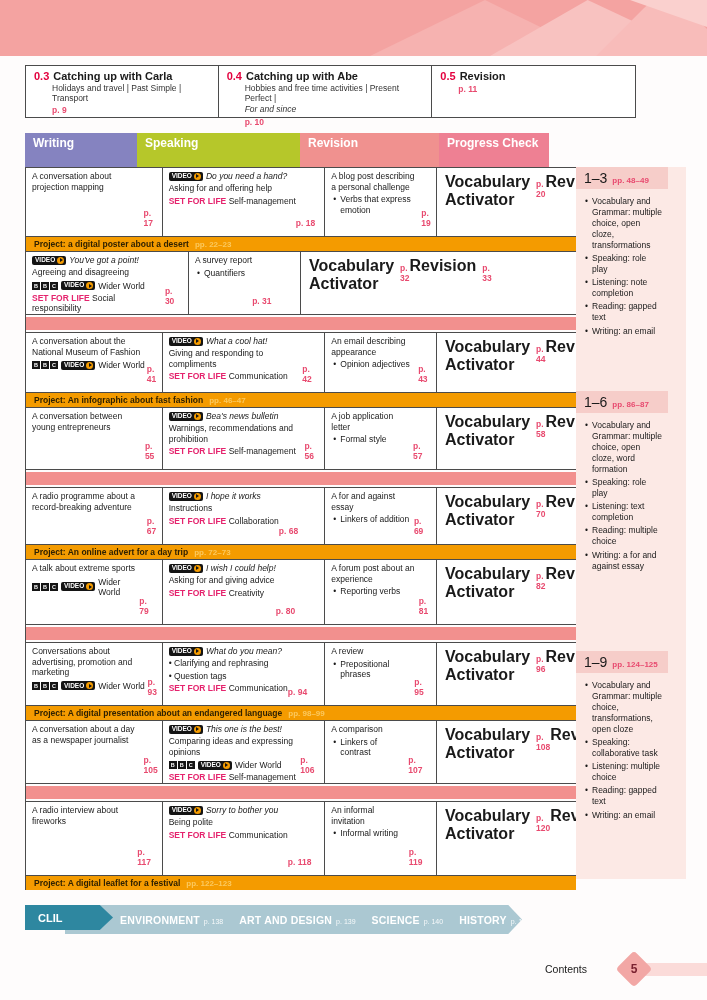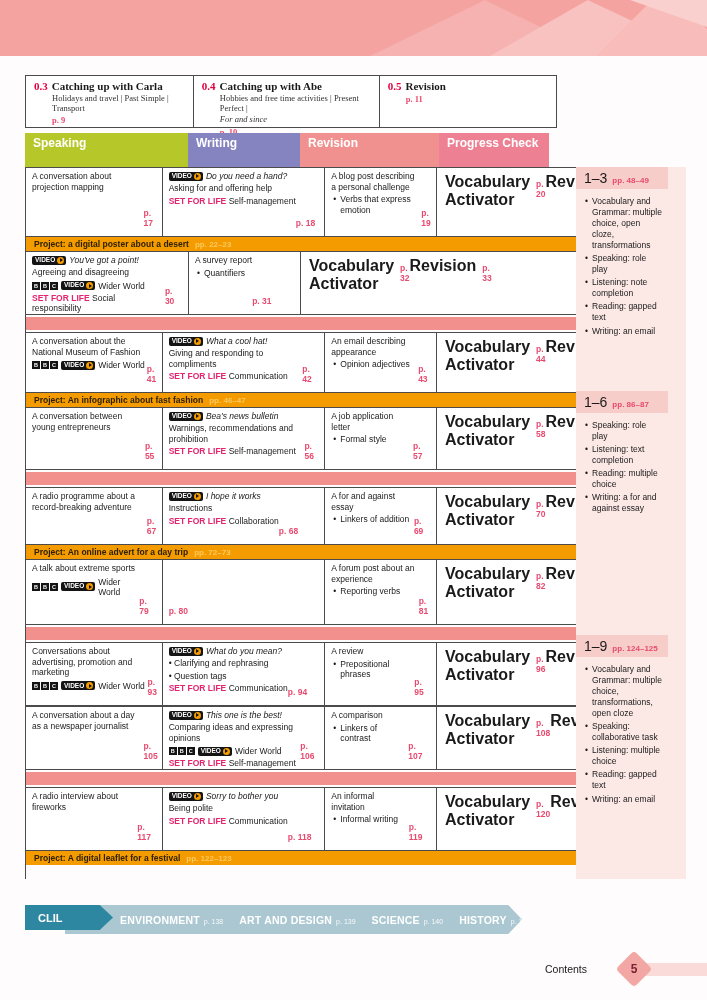--- a/index.html
+++ b/index.html
@@ -12,21 +12,21 @@
     color: #1a1a1a;
   }
   
   .banner { position:absolute; top:0; left:0; width:707px; height:56px; background:#f4a3a1; overflow:hidden; }
   .sh1 { position:absolute; left:370px; top:0; width:230px; height:56px; background:#f6b2b0; clip-path:polygon(0 100%,50% 0,100% 100%); }
   .sh2 { position:absolute; left:490px; top:0; width:217px; height:56px; background:#f8c2c0; clip-path:polygon(0 100%,45% 0,100% 100%); }
   .sh3 { position:absolute; left:600px; top:14px; width:130px; height:130px; background:#f8bcba; border-radius:30px; transform:rotate(45deg); }
   .sh4 { position:absolute; left:630px; top:0; width:80px; height:28px; background:#fad0ce; clip-path:polygon(0 0,100% 0,100% 100%); }
 
   
-  .units { position:absolute; top:75px; left:25px; width:532px; height:53px; display:flex; border:1px solid #4b4b4b; background:#fff;font-family:Liberation Serif, serif; }
+  .units { position:absolute; top:65px; left:25px; width:611px; height:53px; display:flex; border:1px solid #4b4b4b; background:#fff; }
   .unit { border-right:1px solid #4b4b4b; padding:4px 8px 2px 8px; }
   .unit:last-child { border-right:none; }
   .u1 { width:209px; } .u2 { width:232px; } .u3 { width:220px; }
   .u-title { font-size:11px; font-weight:bold; color:#1a1a1a; }
   .u-num { color:#e3003e; margin-right:4px; }
   .u-sub { font-size:8.5px; color:#333; margin-top:1px; padding-left:18px; line-height:1.2; }
   .u-sub.it { font-style:italic; }
   .u-page { font-size:8.5px; font-weight:bold; color:#e84a6f; margin-top:2px; padding-left:18px; }
 
   
@@ -36,21 +36,21 @@
   .h-speak{ width:163px; background:#b6c72a; }
   .h-writ { width:112px; background:#8583c0; }
   .h-rev  { width:139px; background:#f0918f; }
   .h-prog { width:110px; background:#ee8093; }
 
   
   .main { position:absolute; top:167px; left:25px; width:661px; display:flex; }
   .t-left { width:551px; border-left:1px solid #4b4b4b; }
   .t-row { display:flex; border-top:1px solid #4b4b4b; border-bottom:1px solid #4b4b4b; background:#fff; }
   .r1{height:70px}.r2{height:64px}.r3{height:61px}.r4{height:63px}.r5{height:58px}
-  .r6{height:66px}.r7{height:64px}.r8{height:64px}.r9{height:64px}
+  .r6{height:66px}.r7{height:64px}.r8{height:64px}.r9{height:75px}
   .cell { border-right:1px solid #4b4b4b; display:flex; flex-direction:row; padding:3px 4px 7px 6px; }
   .c-list { width:137px; } .c-speak { width:163px; } .c-writ { width:112px; } .c-rev { width:139px; border-right:none; padding-top:5px; padding-left:8px; }
   .cell-body { display:flex; flex-direction:column; gap:2px; }
   .txt { font-size:8.5px; line-height:1.25; color:#1a1a1a; }
   .pnum { margin-top:auto; font-size:8.5px; font-weight:bold; color:#e84a6f; padding-bottom:1px; }
 
   .vline { display:flex; align-items:center; gap:3px; }
   .vtitle { font-size:8.5px; font-style:italic; color:#1a1a1a; }
   .vbadge { display:inline-flex; align-items:center; gap:2px; background:#141414; color:#fff; border-radius:2px; padding:1px 2px 1px 3px; font-size:6.5px; font-weight:bold; line-height:1; flex:none; }
   .dot { width:7px; height:7px; border-radius:50%; background:#f59c00; display:inline-flex; align-items:center; justify-content:center; }
@@ -69,21 +69,21 @@
   .rev-page { font-size:8.5px; font-weight:bold; color:#e84a6f; margin-left:6px; }
 
   .proj { height:14px; background:#f49b00; display:flex; align-items:center; padding-left:8px; }
   .proj-label { font-size:8.5px; font-weight:bold; color:#2f2100; }
   .proj-pages { font-size:8px; font-weight:bold; color:#fbc95e; margin-left:6px; }
   .pdiv { height:13px; margin:2px 0; background:#f2908e; }
 
   
   .pc-col { width:110px; height:712px; position:relative; background:#fce9e5; }
   .pc-block { position:absolute; left:0; width:92px; }
-  .pc-b0{top:0}.pc-b1{top:224px}.pc-b2{top:468px}
+  .pc-b0{top:0}.pc-b1{top:224px}.pc-b2{top:484px}
   .pc-head { background:#f6cdc9; display:flex; align-items:baseline; gap:5px; padding:3px 2px 3px 8px; }
   .pc-range { font-size:14px; color:#1a1a1a; }
   .pc-pages { font-size:8px; font-weight:bold; color:#e84a6f; }
   .pc-list { padding:7px 4px 0 8px; }
   .pc-item { position:relative; font-size:8.5px; line-height:1.3; padding-left:8px; margin-bottom:2px; color:#1a1a1a; }
   .pc-item::before { content:"•"; position:absolute; left:1px; }
 
   
   .clil-wrap { position:absolute; top:905px; left:25px; width:497px; height:25px; }
   .clil-bar { position:absolute; left:40px; top:0; width:457px; height:29px; background:#abc8d2; clip-path:polygon(0 0,97% 0,100% 50%,97% 100%,0 100%); display:flex; align-items:center; padding-left:55px; gap:16px; }
@@ -121,22 +121,22 @@
     <div class="u-sub it">For and since</div>
     <div class="u-page">p. 10</div>
   </div>
   <div class="unit u3">
     <div class="u-title"><span class="u-num">0.5</span><span>Revision</span></div>
     <div class="u-page">p. 11</div>
   </div>
 </div>
 
 <div class="heads">
+  <div class="head h-writ">Writing</div>
   <div class="head h-speak">Speaking</div>
-  <div class="head h-writ">Writing</div>
   <div class="head h-rev">Revision</div>
   <div class="head h-prog">Progress Check</div>
 </div>
 
 <div class="main">
   <div class="t-left">
 
     <div class="t-row r1">
       <div class="cell c-list">
         <div class="cell-body">
@@ -388,20 +388,31 @@
               <span class="vbadge">
                 <span>VIDEO</span>
                 <span class="dot"></span>
               </span>
               <span class="ww">Wider World</span>
             </div>
         </div>
         <div class="pnum">p. 79</div>
       </div>
       <div class="cell c-speak">
+        <div class="cell-body">
+          <div class="vline">
+              <span class="vbadge">
+                <span>VIDEO</span>
+                <span class="dot"></span>
+              </span>
+              <span class="vtitle">I wish I could help!</span>
+            </div>
+          <div class="txt">Asking for and giving advice</div>
+          <div class="sfl-line"><span class="sfl">SET FOR LIFE</span> <span>Creativity</span></div>
+        </div>
         <div class="pnum">p. 80</div>
       </div>
       <div class="cell c-writ">
         <div class="cell-body">
           <div class="txt">A forum post about an experience</div>
           <div class="wbullet">Reporting verbs</div>
         </div>
         <div class="pnum">p. 81</div>
       </div>
       <div class="cell c-rev">
@@ -464,20 +475,24 @@
             <span class="rev-label">Vocabulary Activator</span>
             <span class="rev-page">p. 96</span>
           </div>
         <div class="rev-line">
             <span class="rev-label">Revision</span>
             <span class="rev-page">p. 97</span>
           </div>
       </div>
     </div>
 
+    <div class="proj">
+        <span class="proj-label">Project: A digital presentation about an endangered language</span>
+        <span class="proj-pages">pp. 98–99</span>
+      </div>
 
     <div class="t-row r8">
       <div class="cell c-list">
         <div class="cell-body">
             <div class="txt">A conversation about a day as a newspaper journalist</div>
           </div>
         <div class="pnum">p. 105</div>
       </div>
       <div class="cell c-speak">
         <div class="cell-body">
@@ -586,20 +601,21 @@
         <div class="pc-item">Reading: gapped text</div>
         <div class="pc-item">Writing: an email</div>
       </div>
     </div>
     <div class="pc-block pc-b1">
       <div class="pc-head">
           <span class="pc-range">1–6</span>
           <span class="pc-pages">pp. 86–87</span>
         </div>
       <div class="pc-list">
+        <div class="pc-item">Vocabulary and Grammar: multiple choice, open cloze, word formation</div>
         <div class="pc-item">Speaking: role play</div>
         <div class="pc-item">Listening: text completion</div>
         <div class="pc-item">Reading: multiple choice</div>
         <div class="pc-item">Writing: a for and against essay</div>
       </div>
     </div>
     <div class="pc-block pc-b2">
       <div class="pc-head">
           <span class="pc-range">1–9</span>
           <span class="pc-pages">pp. 124–125</span>

